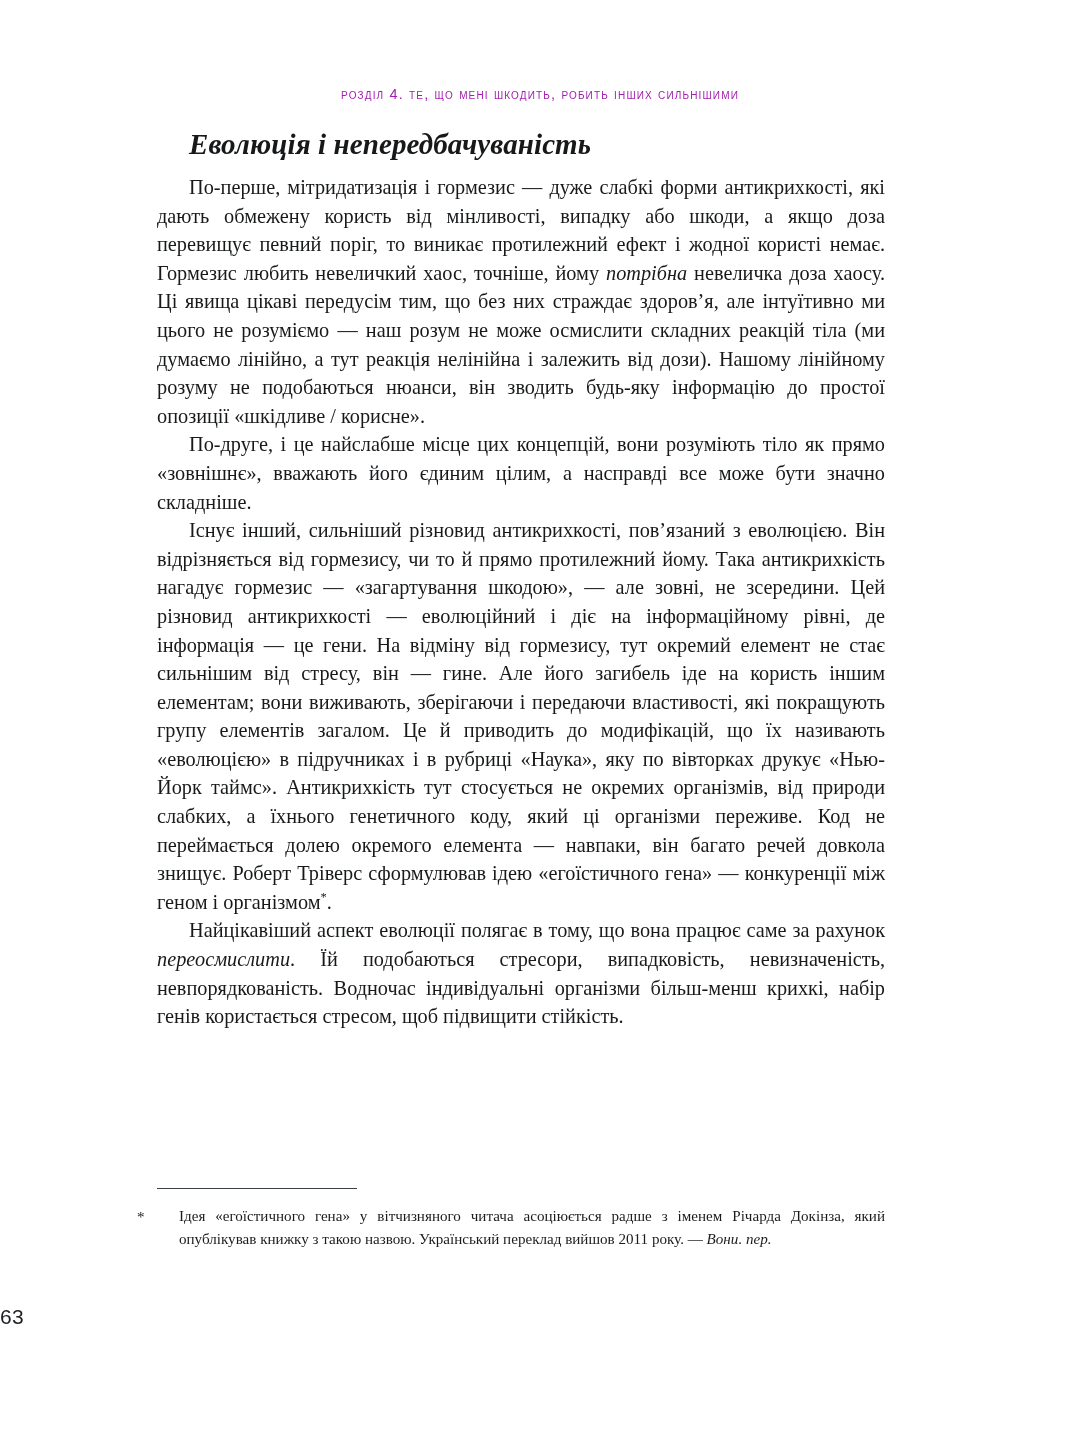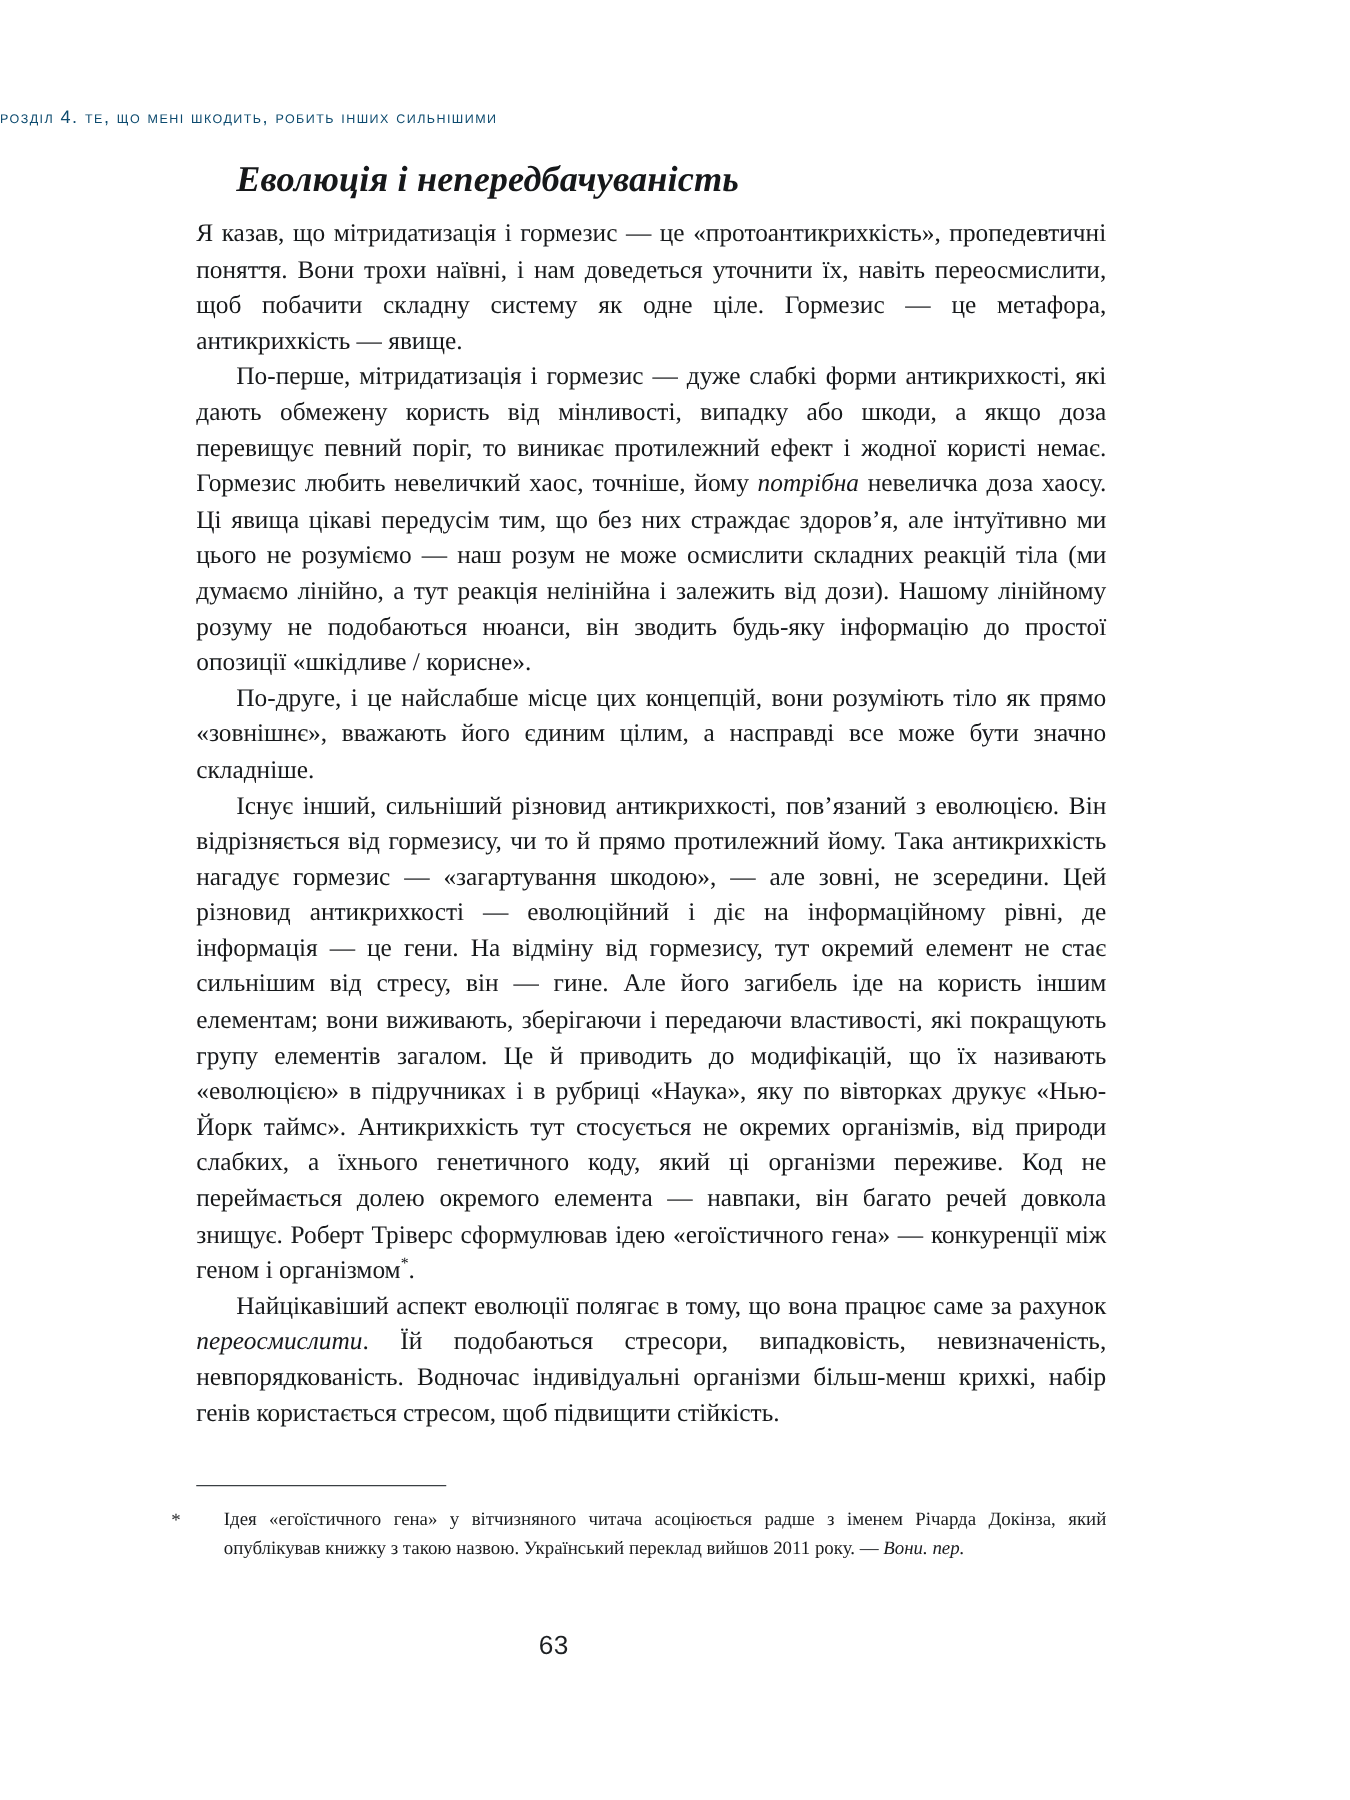--- a/index.html
+++ b/index.html
@@ -15,25 +15,26 @@
     overflow: hidden;
     box-sizing: border-box;
   }
 
   
   .running-header {
     position: absolute;
     top: 86px;
     left: 0;
     width: 1080px;
+    text-align: center;
     font-family: "Liberation Sans", sans-serif;
     font-size: 14.5px;
     font-weight: 400;
     letter-spacing: 1.15px;
-    color: #0c4a6e;
+    color: #a21caf;
     font-variant: small-caps;
     text-transform: lowercase;
     white-space: nowrap;
   }
 
   
   .text-column {
     position: absolute;
     left: 157px;
     top: 128px;
@@ -105,39 +106,38 @@
   .footnote em {
     font-style: italic;
   }
 
   
   .folio {
     position: absolute;
     left: 0;
     top: 1305px;
     width: 886px;
-    text-align: center;
+    text-align: left;
     font-family: "Liberation Sans", sans-serif;
     font-size: 21px;
     color: #1d2023;
     letter-spacing: 0.3px;
   }
 </style>
 </head>
 <body>
 
 <div class="page">
 
   <div class="running-header">Розділ 4. Те, що мені шкодить, робить інших сильнішими</div>
 
   <div class="text-column">
 
     <div class="section-heading">Еволюція і непередбачуваність</div>
 
-    <p class="body-par no-indent">Я казав, що мітридатизація і гормезис — це «протоантикрихкість», пропедевтичні поняття. Вони трохи наївні, і нам доведеться уточнити їх, навіть переосмислити, щоб побачити складну систему як одне ціле. Гормезис — це метафора, антикрихкість — явище.</p>
 
     <p class="body-par"><span>По-перше, мітридатизація і гормезис — дуже слабкі форми антикрихкості, які дають обмежену користь від мінливості, випадку або шкоди, а якщо доза перевищує певний поріг, то виникає протилежний ефект і жодної користі немає. Гормезис любить невеличкий хаос, точніше, йому </span><em>потрібна</em><span> невеличка доза хаосу. Ці явища цікаві передусім тим, що без них страждає здоров’я, але інтуїтивно ми цього не розуміємо — наш розум не може осмислити складних реакцій тіла (ми думаємо лінійно, а тут реакція нелінійна і залежить від дози). Нашому лінійному розуму не подобаються нюанси, він зводить будь-яку інформацію до простої опозиції «шкідливе / корисне».</span></p>
 
     <p class="body-par">По-друге, і це найслабше місце цих концепцій, вони розуміють тіло як прямо «зовнішнє», вважають його єдиним цілим, а насправді все може бути значно складніше.</p>
 
     <p class="body-par"><span>Існує інший, сильніший різновид антикрихкості, пов’язаний з еволюцією. Він відрізняється від гормезису, чи то й прямо протилежний йому. Така антикрихкість нагадує гормезис — «загартування шкодою», — але зовні, не зсередини. Цей різновид антикрихкості — еволюційний і діє на інформаційному рівні, де інформація — це гени. На відміну від гормезису, тут окремий елемент не стає сильнішим від стресу, він — гине. Але його загибель іде на користь іншим елементам; вони виживають, зберігаючи і передаючи властивості, які покращують групу елементів загалом. Це й приводить до модифікацій, що їх називають «еволюцією» в підручниках і в рубриці «Наука», яку по вівторках друкує «Нью-Йорк таймс». Антикрихкість тут стосується не окремих організмів, від природи слабких, а їхнього генетичного коду, який ці організми переживе. Код не переймається долею окремого елемента — навпаки, він багато речей довкола знищує. Роберт Тріверс сформулював ідею «егоїстичного гена» — конкуренції між геном і організмом</span><sup class="fn-ref">*</sup><span>.</span></p>
 
     <p class="body-par"><span>Найцікавіший аспект еволюції полягає в тому, що вона працює саме за рахунок </span><em>переосмислити</em><span>. Їй подобаються стресори, випадковість, невизначеність, невпорядкованість. Водночас індивідуальні організми більш-менш крихкі, набір генів користається стресом, щоб підвищити стійкість.</span></p>
 
   </div>

